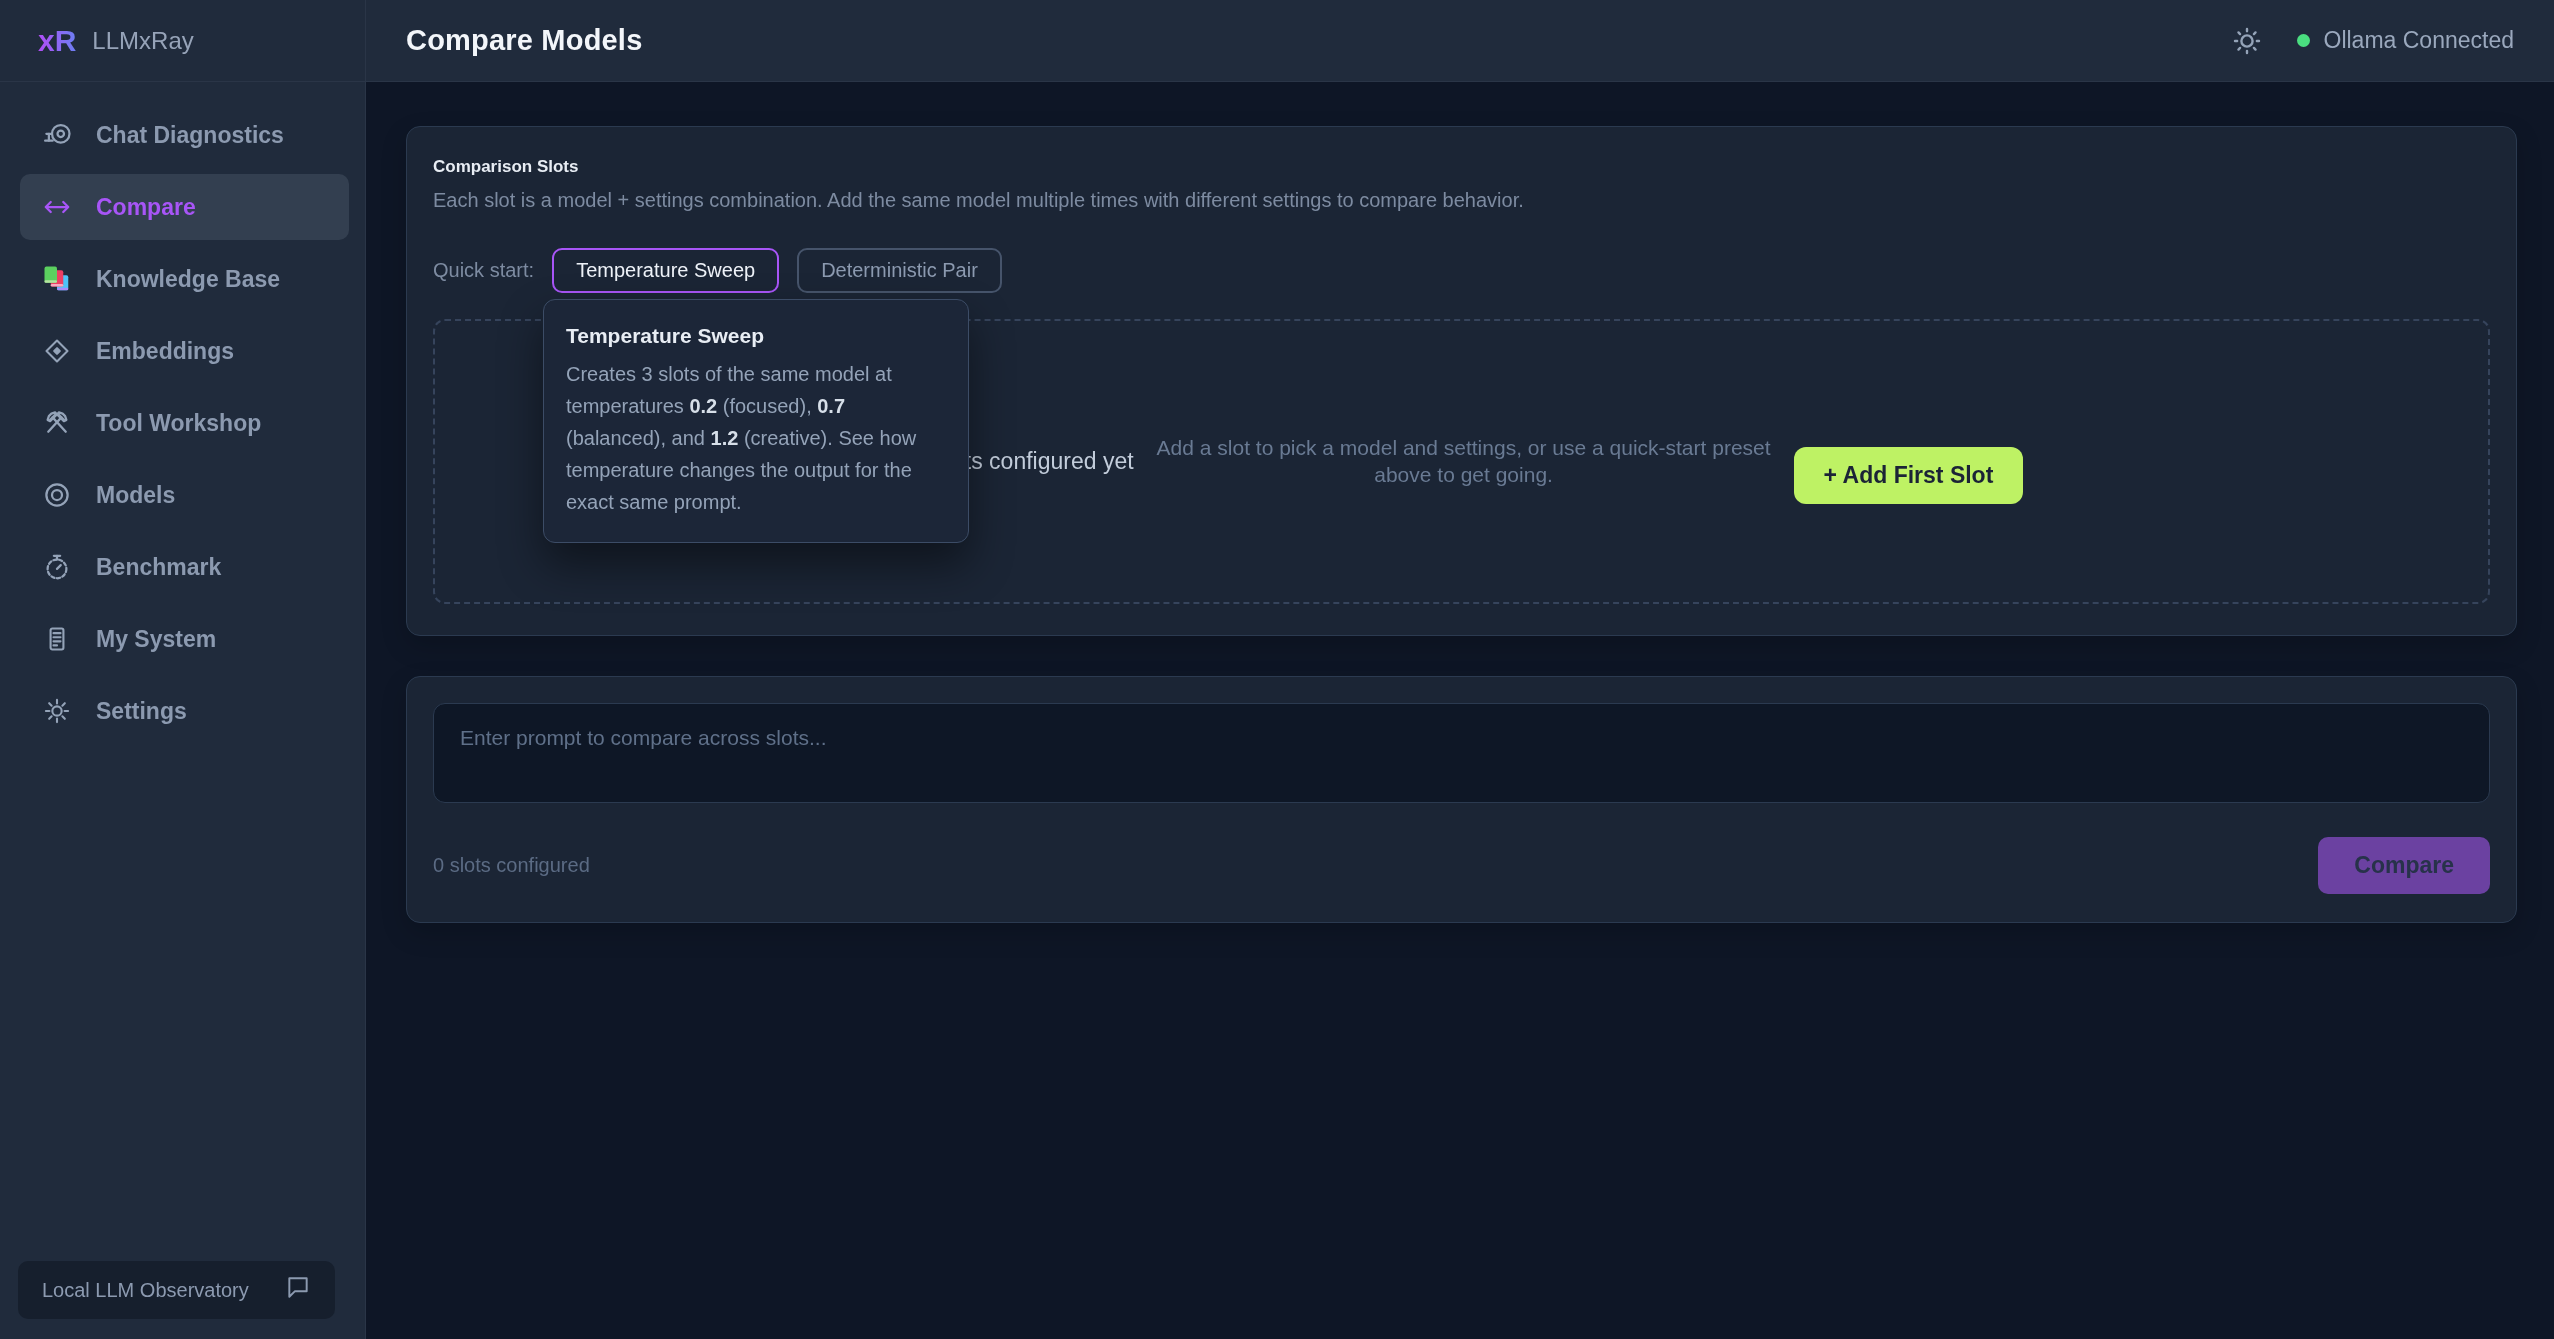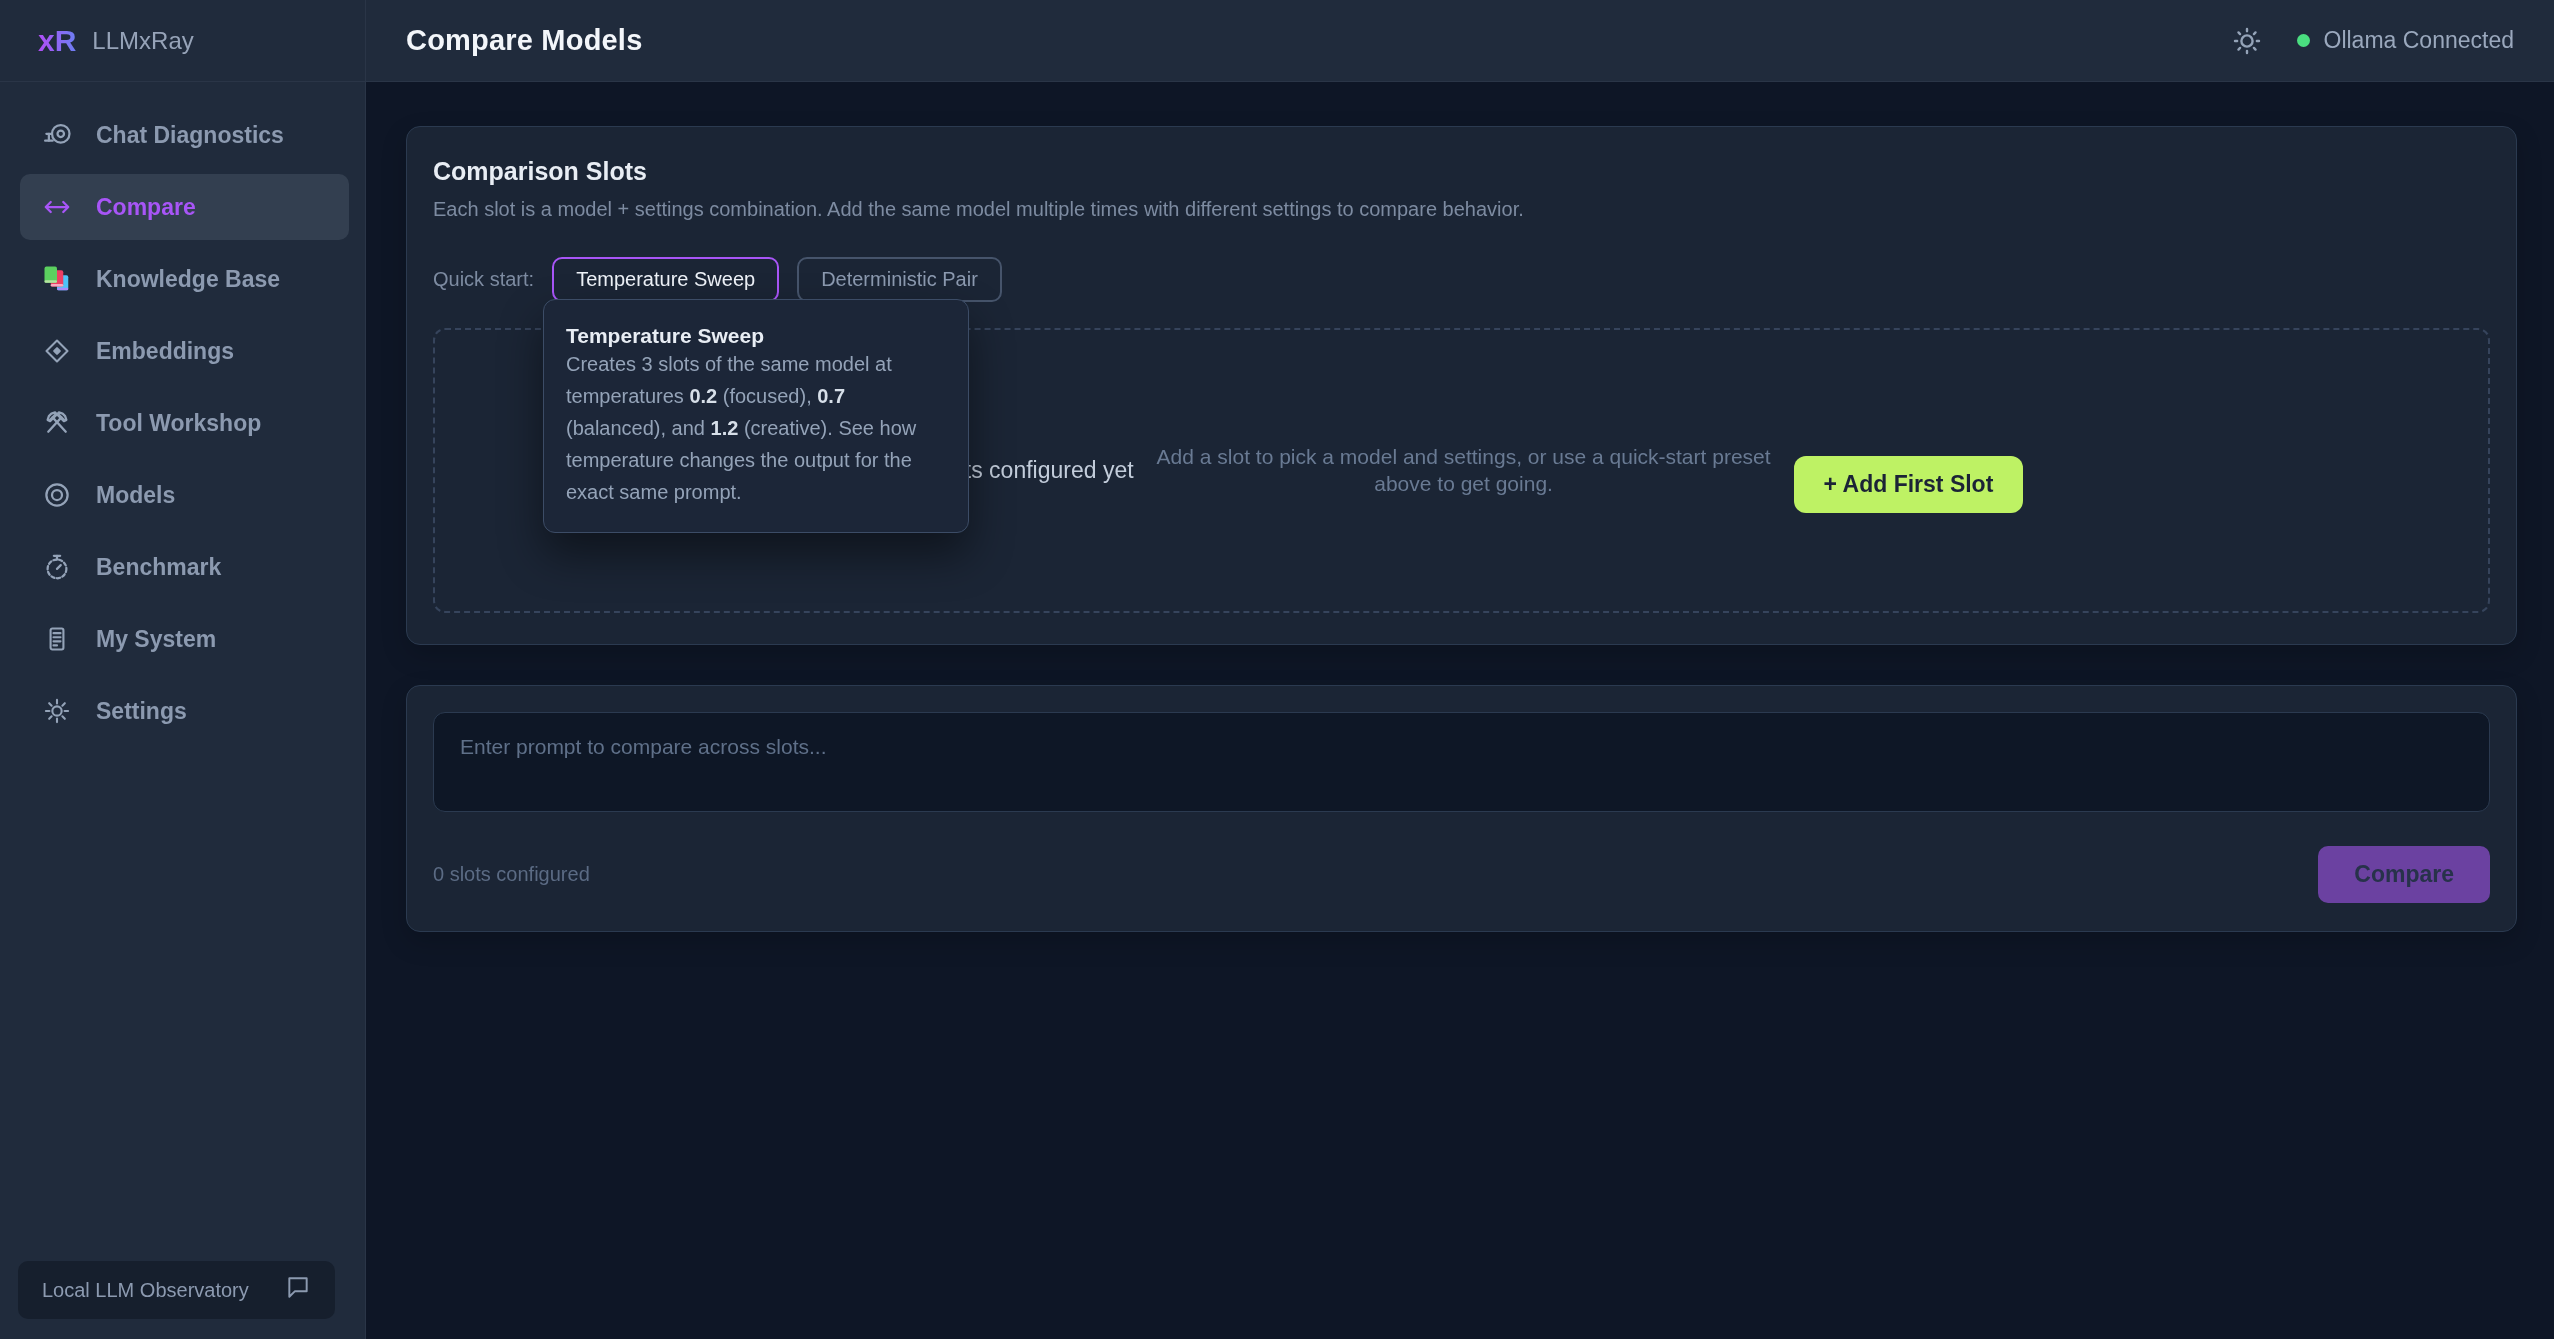--- a/index.html
+++ b/index.html
@@ -82,21 +82,21 @@
 
   .content{flex:1;padding:44px 37px 0 40px;overflow:hidden;}
 
   .card{
     background:var(--bg-card);
     border:1px solid var(--border-soft);
     border-radius:14px;
     box-shadow:0 10px 26px rgba(0,0,0,.18);
   }
   .slots-card{padding:30px 26px 31px 26px;position:relative;}
-  .card-title{font-size:25px;font-weight:600;color:#e8edf4;}
+  .card-title{font-size:17px;font-weight:600;color:#e8edf4;}
   .card-subtitle{font-size:20px;color:#7d8ba1;margin-top:12px;}
 
   .quickstart-row{display:flex;align-items:center;gap:18px;margin-top:36px;}
   .quickstart-label{font-size:20px;color:#7d8ba1;}
   .preset-btn{
     font-family:inherit;font-size:20px;
     background:transparent;border-radius:10px;
     padding:9px 22px;cursor:pointer;
   }
   .preset-btn.primary{border:2px solid var(--accent);color:#eef2f8;}
@@ -118,21 +118,21 @@
     padding:15px 30px;cursor:pointer;
   }
 
   .tooltip{
     position:absolute;left:136px;top:172px;width:426px;
     background:#1c2638;border:1px solid #3c4c66;border-radius:12px;
     padding:24px 22px;z-index:5;
     box-shadow:0 22px 44px rgba(0,0,0,.45);
   }
   .tooltip-title{font-size:21px;font-weight:600;color:#e8edf4;}
-  .tooltip-body{font-size:20px;color:#94a3b8;line-height:1.6;}
+  .tooltip-body{font-size:20px;color:#94a3b8;line-height:1.6;margin-top:10px;}
   .tooltip-body strong{color:#d7dfe9;font-weight:700;}
 
   .prompt-card{margin-top:40px;padding:26px 26px 28px 26px;}
   .prompt-input{
     width:100%;height:100px;resize:none;
     background:#0e1726;border:1px solid var(--border-soft);border-radius:12px;
     padding:22px 26px;font-family:inherit;font-size:21px;color:#c8d2e0;
     outline:none;display:block;
   }
   .prompt-input::placeholder{color:#5f7089;}

